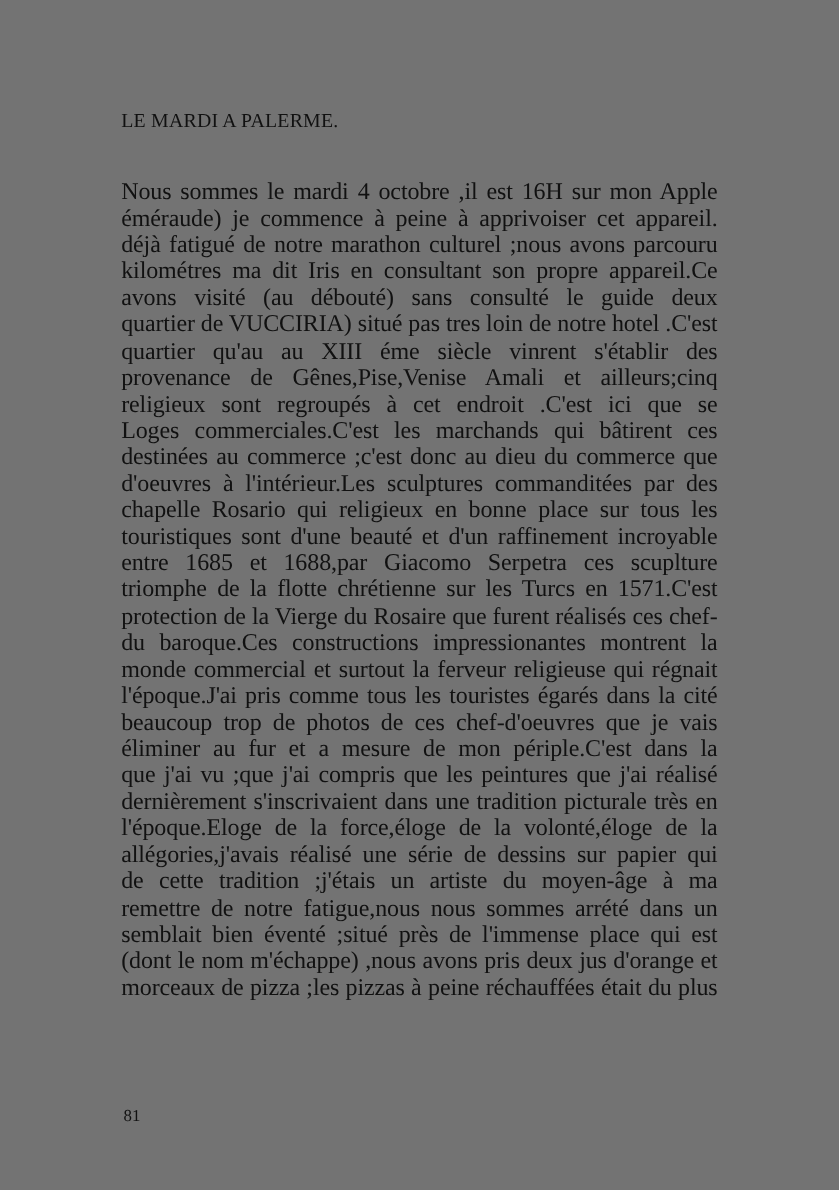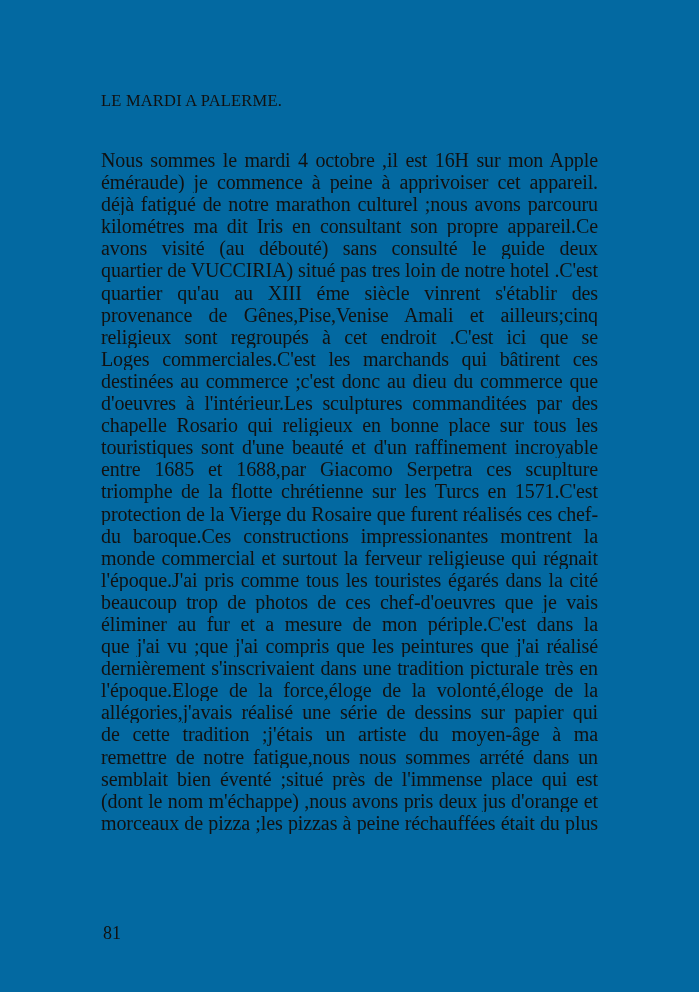--- a/index.html
+++ b/index.html
@@ -4,21 +4,21 @@
 <style>
   html, body {
     margin: 0;
     padding: 0;
     background: #ffffff;
   }
   .page {
     position: relative;
     width: 699px;
     height: 992px;
-    background: #0369a1;
+    background: #737373;
     color: #111111;
     font-family: "Liberation Serif", "DejaVu Serif", serif;
     overflow: hidden;
   }
   .doc-title {
     position: absolute;
     left: 101px;
     top: 91px;
     margin: 0;
     font-size: 16.5px;
@@ -41,21 +41,21 @@
     text-align-last: justify;
     overflow: hidden;
   }
   .paragraph .line.last {
     text-align-last: left;
   }
   .page-number {
     position: absolute;
     left: 103px;
     top: 923px;
-    font-size: 18px;
+    font-size: 14px;
   }
 </style>
 </head>
 <body>
 
 <div class="page">
   <h1 class="doc-title">LE MARDI A PALERME.</h1>
 
   <div class="paragraph">
       <div class="line">Nous sommes le mardi 4 octobre ,il est 16H sur mon Apple (couleur</div>

